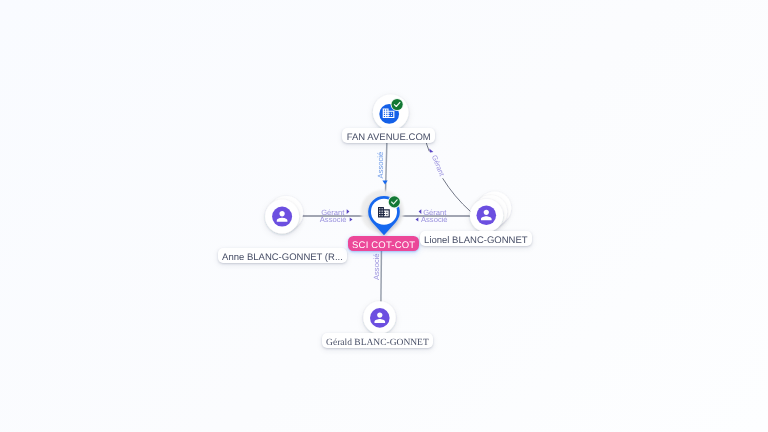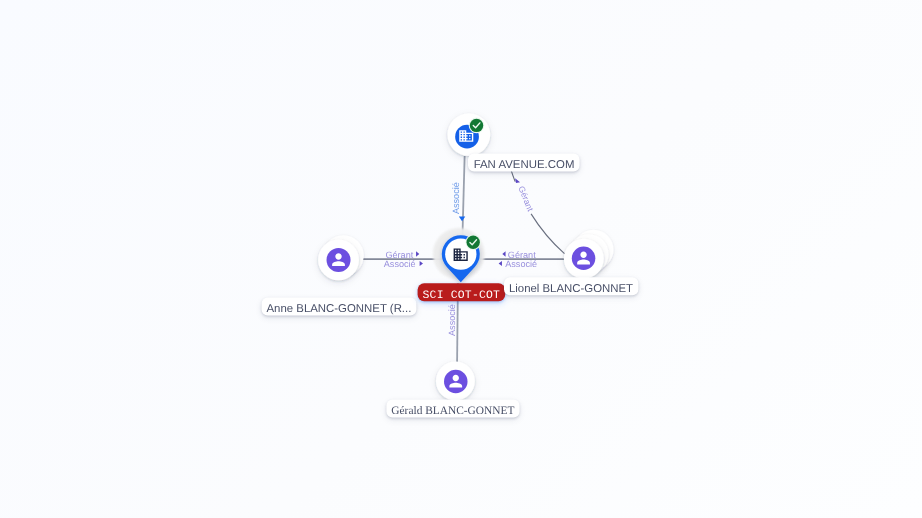--- a/index.html
+++ b/index.html
@@ -6,24 +6,24 @@
   *{-webkit-font-smoothing:antialiased;text-rendering:geometricPrecision;}
   body{width:768px;height:432px;overflow:hidden;
        background:linear-gradient(135deg,#f9fbff 0%,#fbfcfe 55%,#fdfeff 100%);
        font-family:"Liberation Sans",sans-serif;position:relative;}
   #graph{position:absolute;left:0;top:0;}
   .nodelabel{position:absolute;background:#ffffff;border-radius:5px;
        height:14.8px;padding:0 4.1px;box-sizing:content-box;
        font-size:9.5px;color:#474e66;white-space:nowrap;
        box-shadow:0 1px 2.2px rgba(43,54,92,.20),0 2px 6px rgba(43,54,92,.09);}
   .nodelabel > span{display:block;position:relative;top:9.8px;line-height:0;}
-  .nodelabel.sel{background:#b91c1c;color:#ffffff;border-radius:5.5px;
+  .nodelabel.sel{background:#ec4899;color:#ffffff;border-radius:5.5px;
        letter-spacing:.18px;
-       box-shadow:0 1px 2.2px rgba(22,104,239,.30),0 2px 6px rgba(22,104,239,.18);font-family:Liberation Mono, monospace;}
-  .nodelabel.caps{letter-spacing:.02px;padding:0 4.5px;margin-left:48px;}
+       box-shadow:0 1px 2.2px rgba(22,104,239,.30),0 2px 6px rgba(22,104,239,.18);}
+  .nodelabel.caps{letter-spacing:.02px;padding:0 4.5px;}
 </style>
 </head>
 <body>
 
 <svg id="graph" width="768" height="432" viewBox="0 0 768 432">
   <defs>
     <filter id="sh" x="-70%" y="-70%" width="240%" height="240%">
       <feDropShadow dx="0" dy="0.8" stdDeviation="1.0" flood-color="#28325c" flood-opacity="0.20"></feDropShadow>
       <feDropShadow dx="0" dy="2" stdDeviation="3" flood-color="#28325c" flood-opacity="0.085"></feDropShadow>
     </filter>

